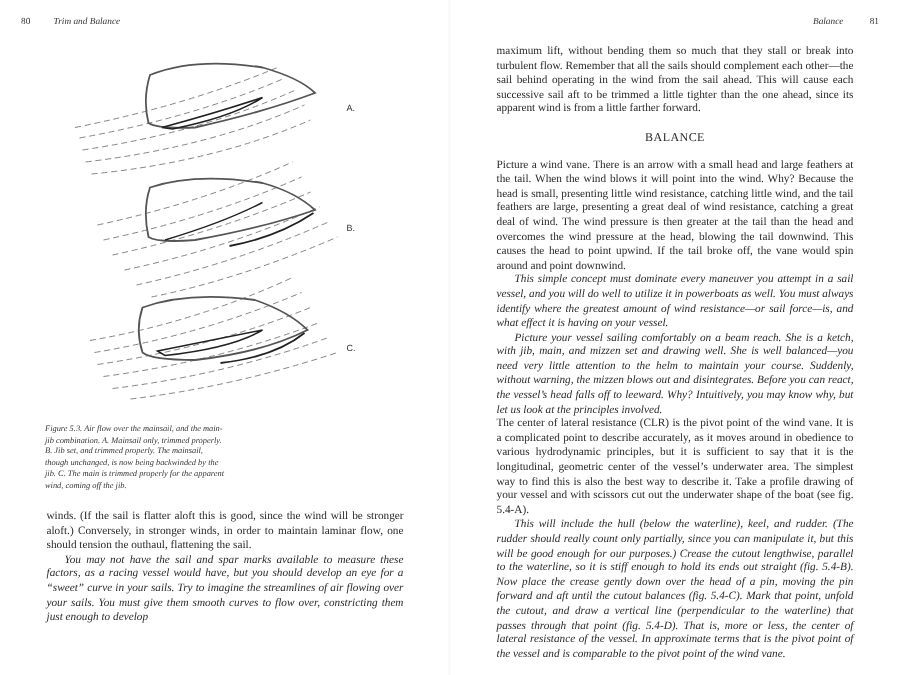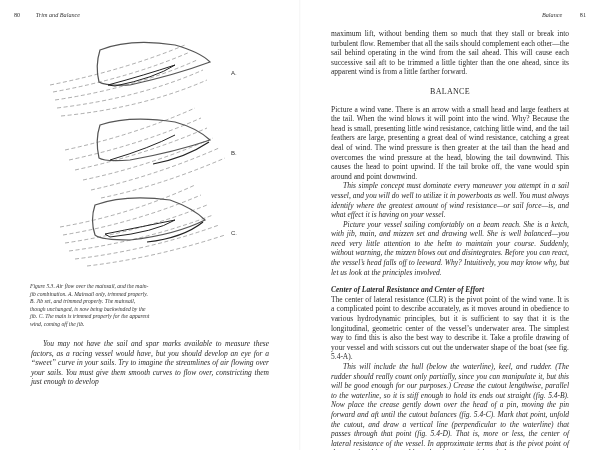--- a/index.html
+++ b/index.html
@@ -71,34 +71,34 @@
       <path d="M112,212 Q148,208 168,192" fill="none" stroke="#222" stroke-width="1.2"></path>
     </svg>
     <span class="fig-label" style="left:196px; top:40px;">A.</span>
     <span class="fig-label" style="left:196px; top:120px;">B.</span>
     <span class="fig-label" style="left:196px; top:200px;">C.</span>
   </div>
 
   <div class="caption">Figure 5.3. Air flow over the mainsail, and the main-jib combination. A. Mainsail only, trimmed properly. B. Jib set, and trimmed properly. The mainsail, though unchanged, is now being backwinded by the jib. C. The main is trimmed properly for the apparent wind, coming off the jib.</div>
 
   <div class="body-text" style="left:31px; top:339px; width:238px;">
+    <p>winds. (If the sail is flatter aloft this is good, since the wind will be stronger aloft.) Conversely, in stronger winds, in order to maintain laminar flow, one should tension the outhaul, flattening the sail.</p>
     <p class="indent">You may not have the sail and spar marks available to measure these factors, as a racing vessel would have, but you should develop an eye for a “sweet” curve in your sails. Try to imagine the streamlines of air flowing over your sails. You must give them smooth curves to flow over, constricting them just enough to develop</p>
   </div>
 </div>
 
 <div class="page right-page">
   <div class="runhead" style="right:14px; text-align:right;">
     <span class="runtitle">Balance</span>
     <span class="folio" style="margin-left:16px;">81</span>
   </div>
 
   <div class="body-text" style="left:31px; top:29px; width:238px;">
     <p>maximum lift, without bending them so much that they stall or break into turbulent flow. Remember that all the sails should complement each other—the sail behind operating in the wind from the sail ahead. This will cause each successive sail aft to be trimmed a little tighter than the one ahead, since its apparent wind is from a little farther forward.</p>
     <div class="section-title">BALANCE</div>
     <p>Picture a wind vane. There is an arrow with a small head and large feathers at the tail. When the wind blows it will point into the wind. Why? Because the head is small, presenting little wind resistance, catching little wind, and the tail feathers are large, presenting a great deal of wind resistance, catching a great deal of wind. The wind pressure is then greater at the tail than the head and overcomes the wind pressure at the head, blowing the tail downwind. This causes the head to point upwind. If the tail broke off, the vane would spin around and point downwind.</p>
     <p class="indent">This simple concept must dominate every maneuver you attempt in a sail vessel, and you will do well to utilize it in powerboats as well. You must always identify where the greatest amount of wind resistance—or sail force—is, and what effect it is having on your vessel.</p>
     <p class="indent">Picture your vessel sailing comfortably on a beam reach. She is a ketch, with jib, main, and mizzen set and drawing well. She is well balanced—you need very little attention to the helm to maintain your course. Suddenly, without warning, the mizzen blows out and disintegrates. Before you can react, the vessel’s head falls off to leeward. Why? Intuitively, you may know why, but let us look at the principles involved.</p>
-    <div class="subhead">Center of Lateral Resistance and Center of Effort</div>
     <p>The center of lateral resistance (CLR) is the pivot point of the wind vane. It is a complicated point to describe accurately, as it moves around in obedience to various hydrodynamic principles, but it is sufficient to say that it is the longitudinal, geometric center of the vessel’s underwater area. The simplest way to find this is also the best way to describe it. Take a profile drawing of your vessel and with scissors cut out the underwater shape of the boat (see fig. 5.4-A).</p>
     <p class="indent">This will include the hull (below the waterline), keel, and rudder. (The rudder should really count only partially, since you can manipulate it, but this will be good enough for our purposes.) Crease the cutout lengthwise, parallel to the waterline, so it is stiff enough to hold its ends out straight (fig. 5.4-B). Now place the crease gently down over the head of a pin, moving the pin forward and aft until the cutout balances (fig. 5.4-C). Mark that point, unfold the cutout, and draw a vertical line (perpendicular to the waterline) that passes through that point (fig. 5.4-D). That is, more or less, the center of lateral resistance of the vessel. In approximate terms that is the pivot point of the vessel and is comparable to the pivot point of the wind vane.</p>
 
   </div>
 </div>
 
 </body></html>

